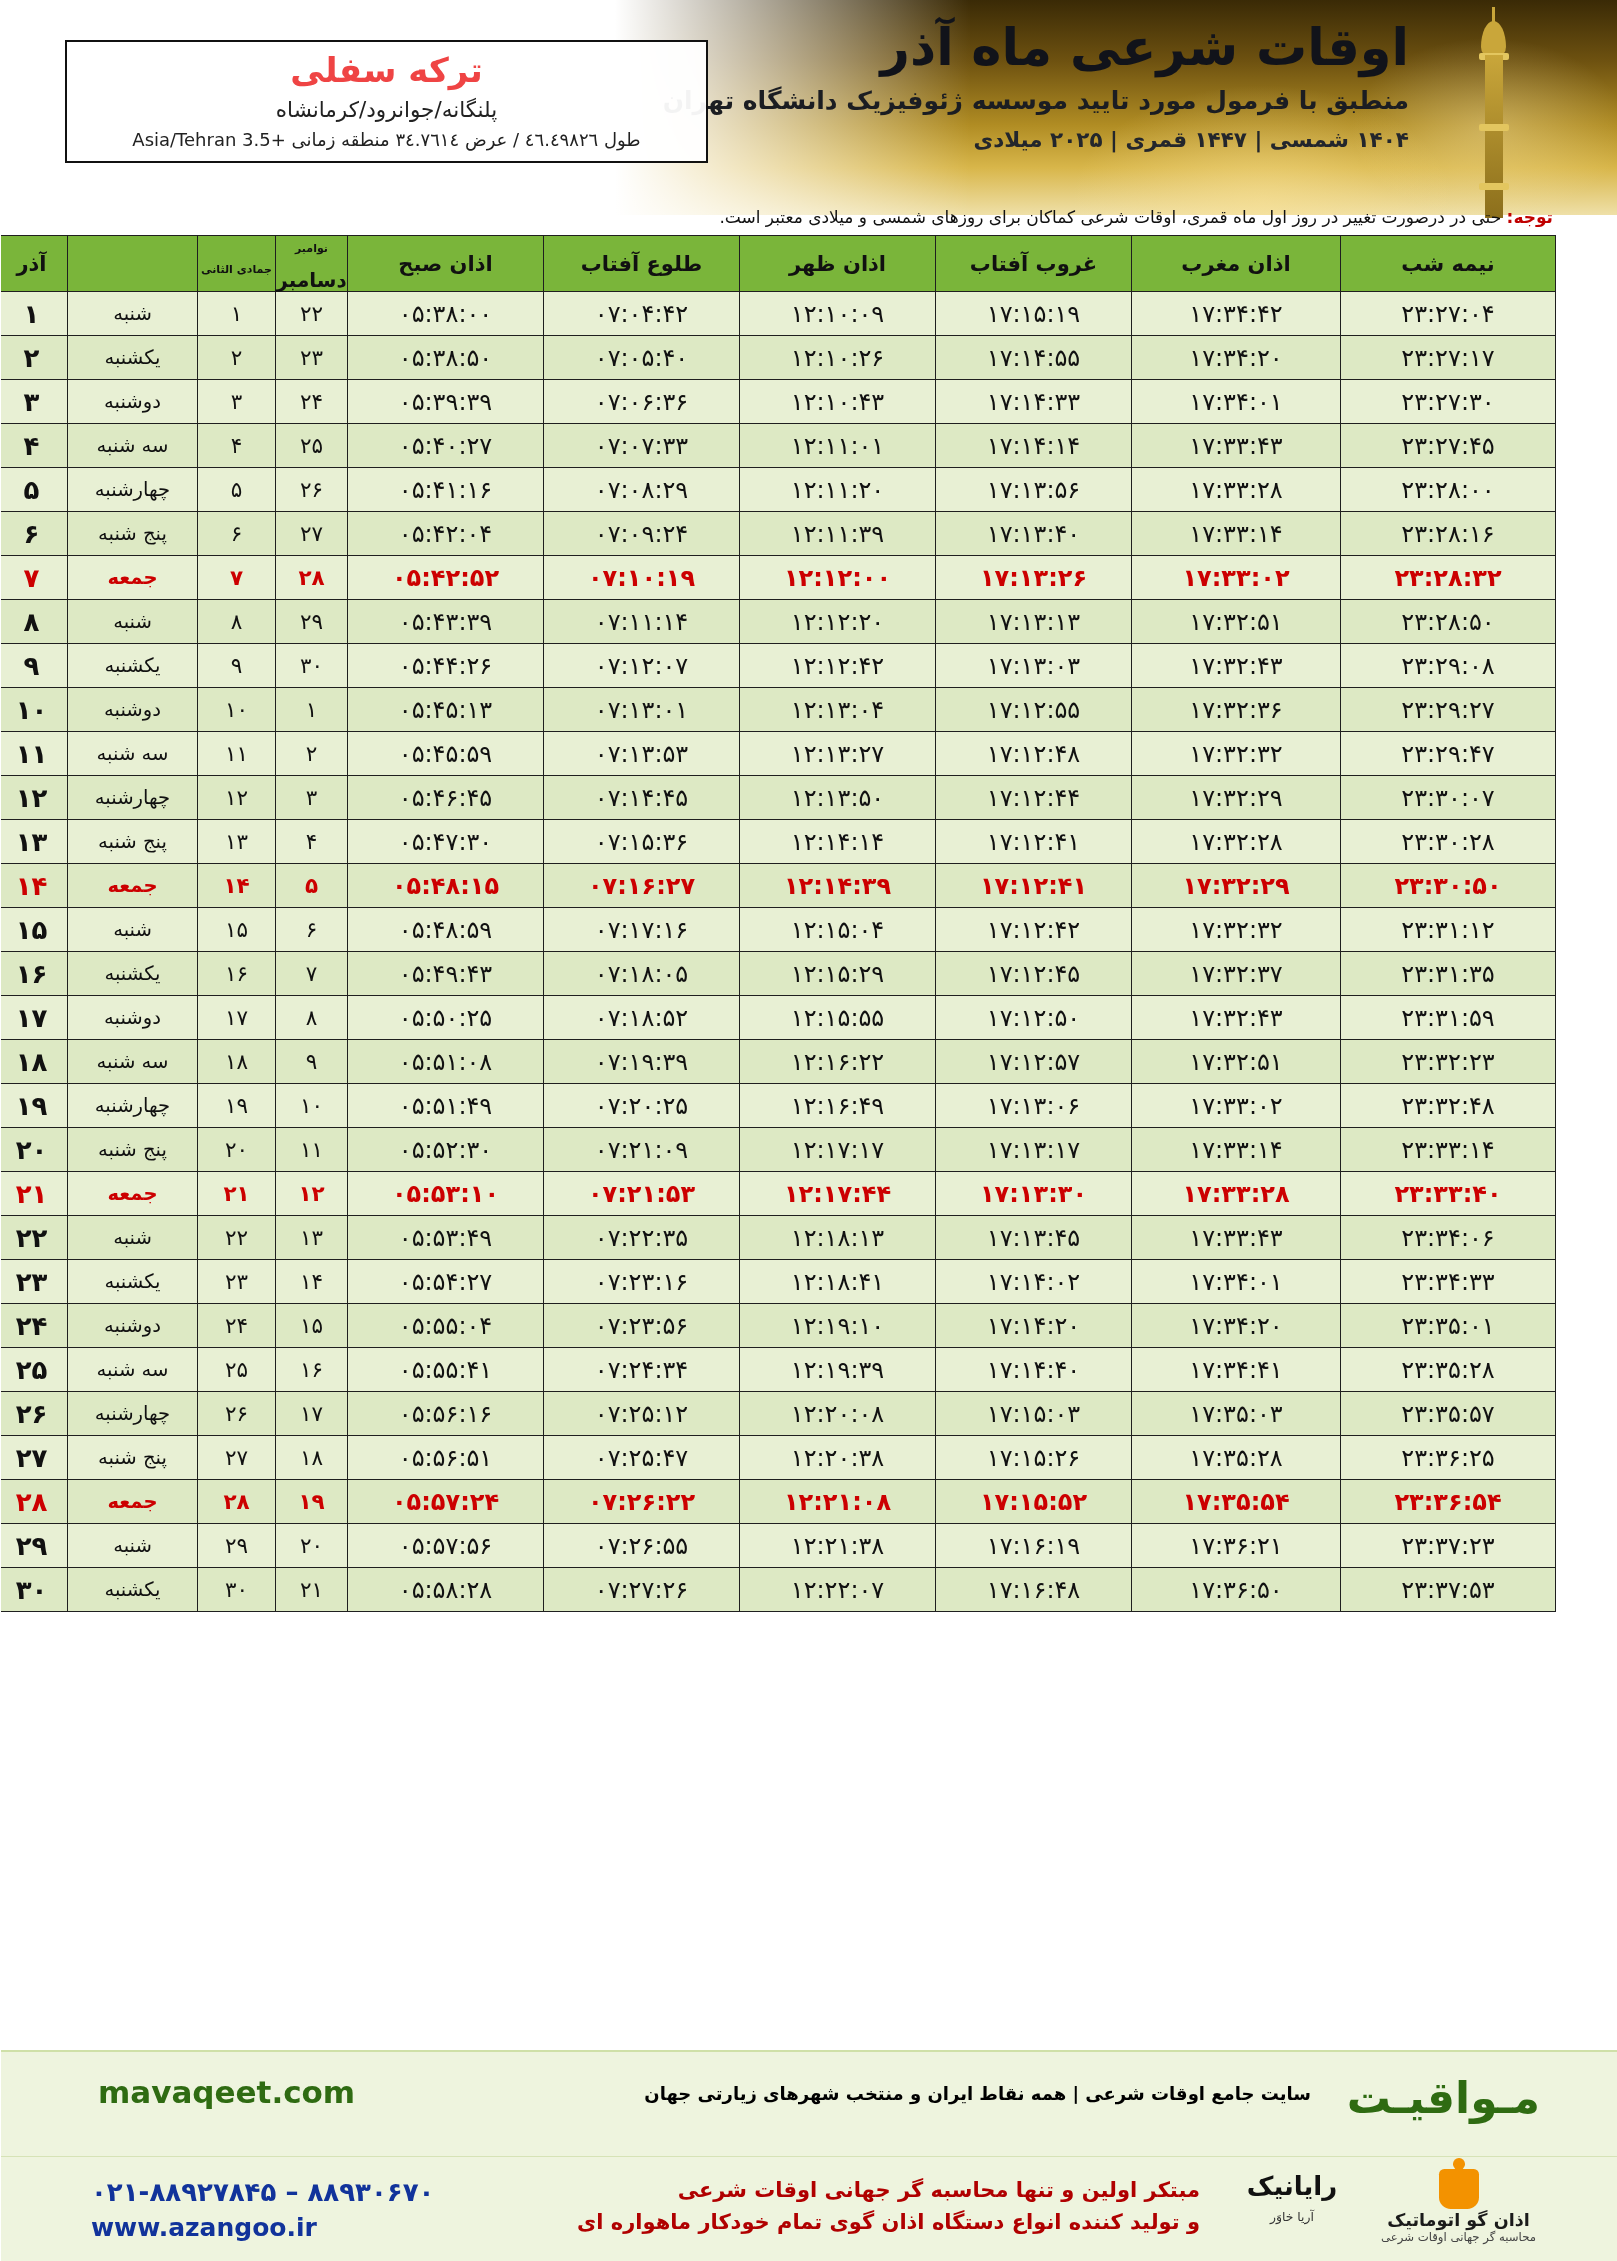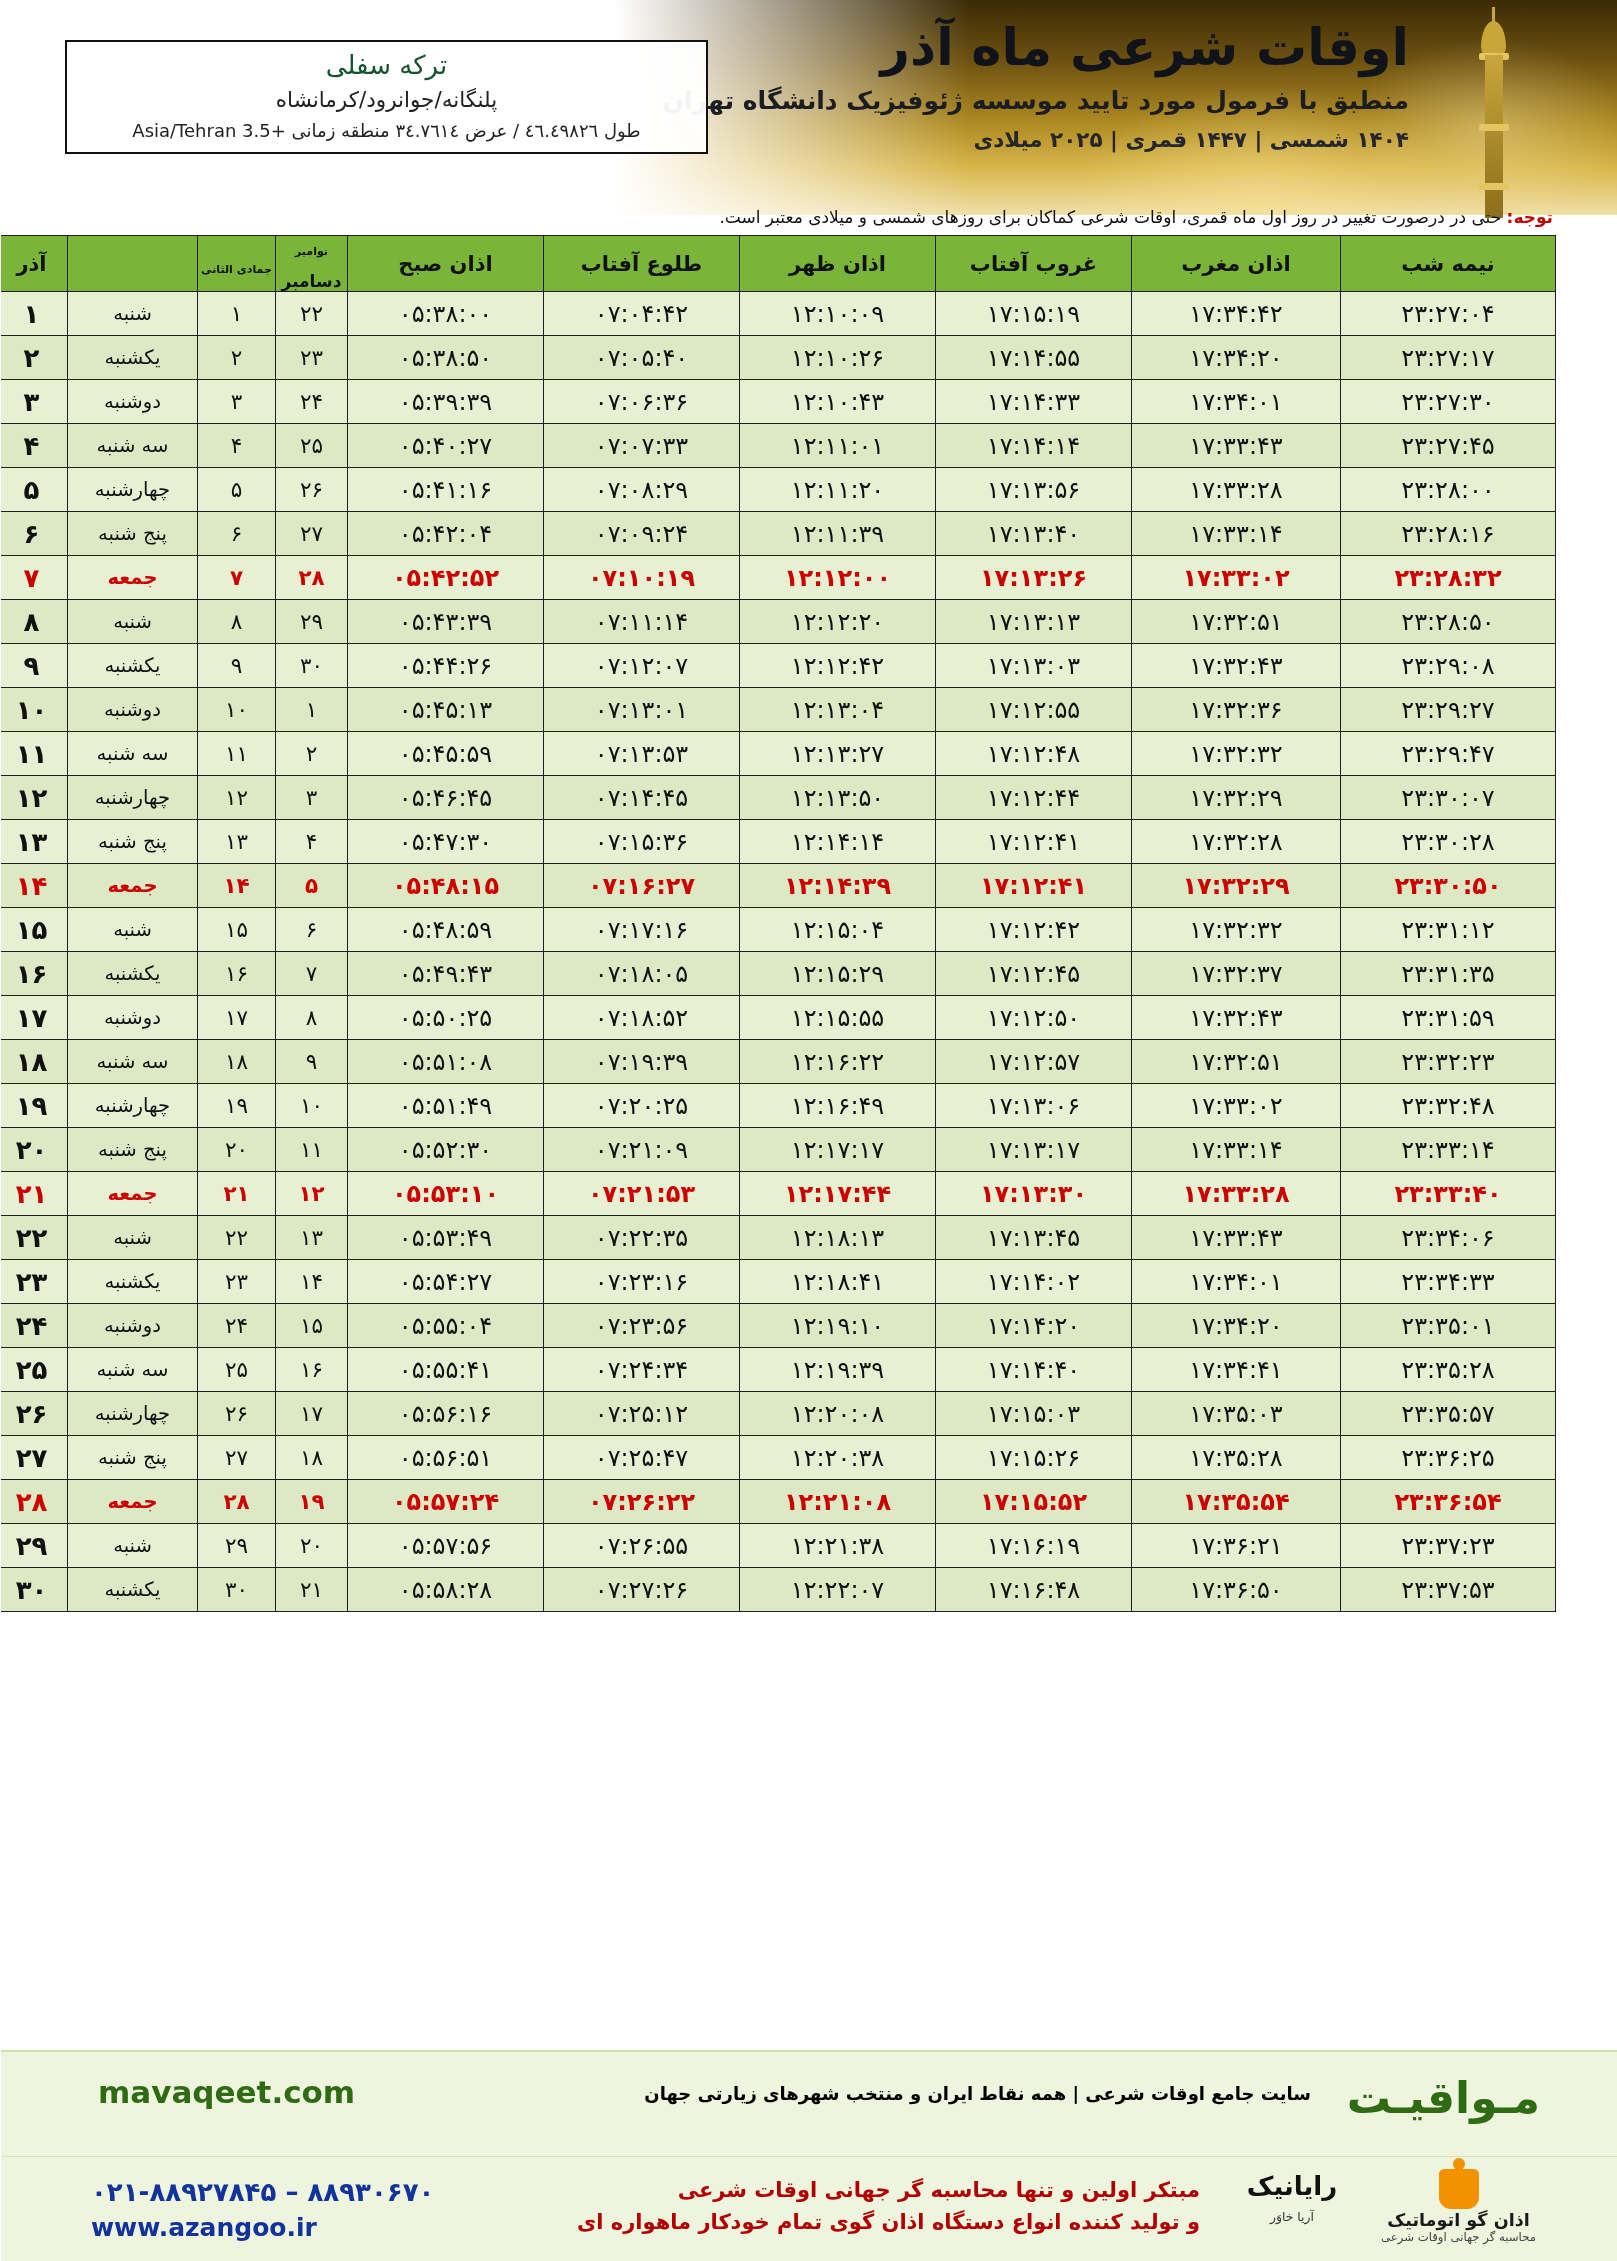--- a/index.html
+++ b/index.html
@@ -112,23 +112,23 @@
     top: 40px;
     left: 65px;
     width: 626px;
     border: 2px solid #111;
     background: rgba(255,255,255,0.95);
     padding: 9px 6.5px 10.4px 6.5px;
     text-align: center;
     z-index: 6;
   }
   .loc-city {
-    font-size: 26px;
-    font-weight: normal;
-    color: #14532d;
+    font-size: 34px;
+    font-weight: bold;
+    color: #ef4444;
     line-height: 1.15;
   }
   .loc-region {
     font-size: 21.5px;
     color: #222;
     margin-top: 6.5px;
   }
   .loc-coords {
     font-size: 18px;
     color: #222;
@@ -186,21 +186,21 @@
   }
   .split-top {
     display: block;
     font-size: 11px;
     line-height: 1.05;
     padding-top: 2.6px;
     height: 27px;
   }
   .split-bottom {
     display: block;
-    font-size: 17px;
+    font-size: 20px;
     line-height: 1.05;
   }
   tbody td {
     height: 43px;
     font-size: 24px;
     color: #111;
     background: #e8f0d4;
     font-weight: normal;
   }
   tbody tr.alt td { background: #dde9c4; }

